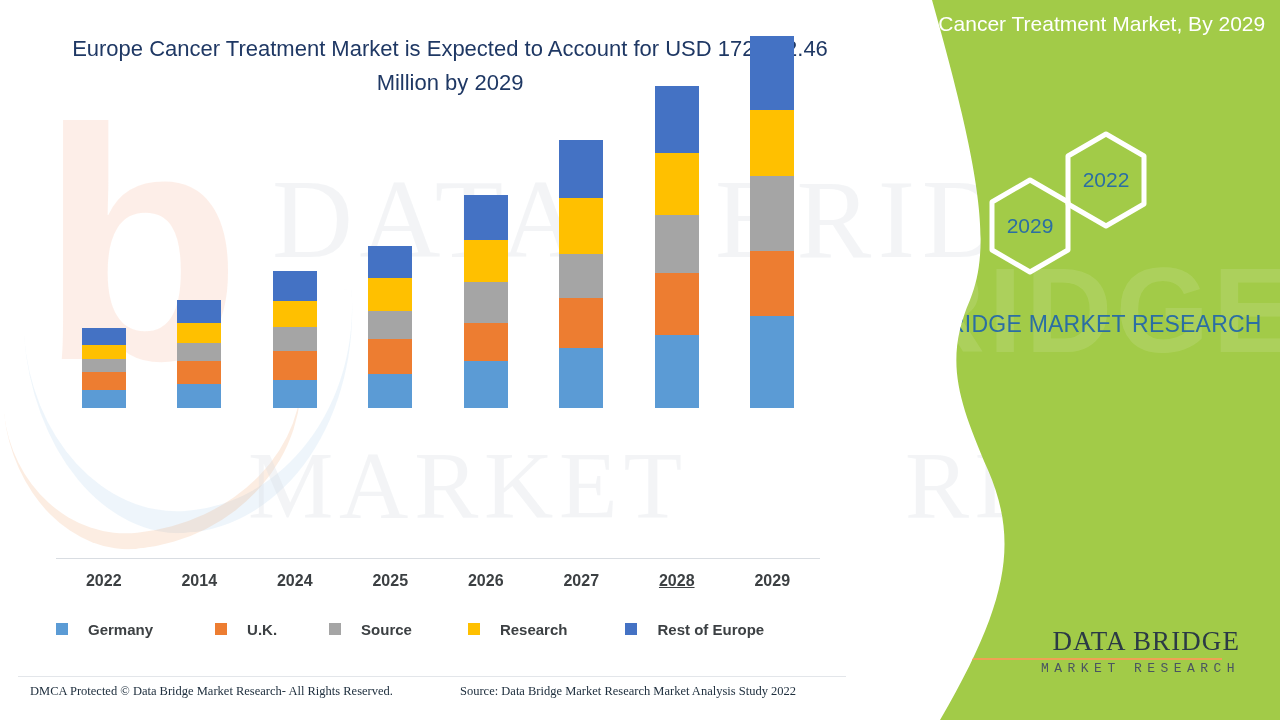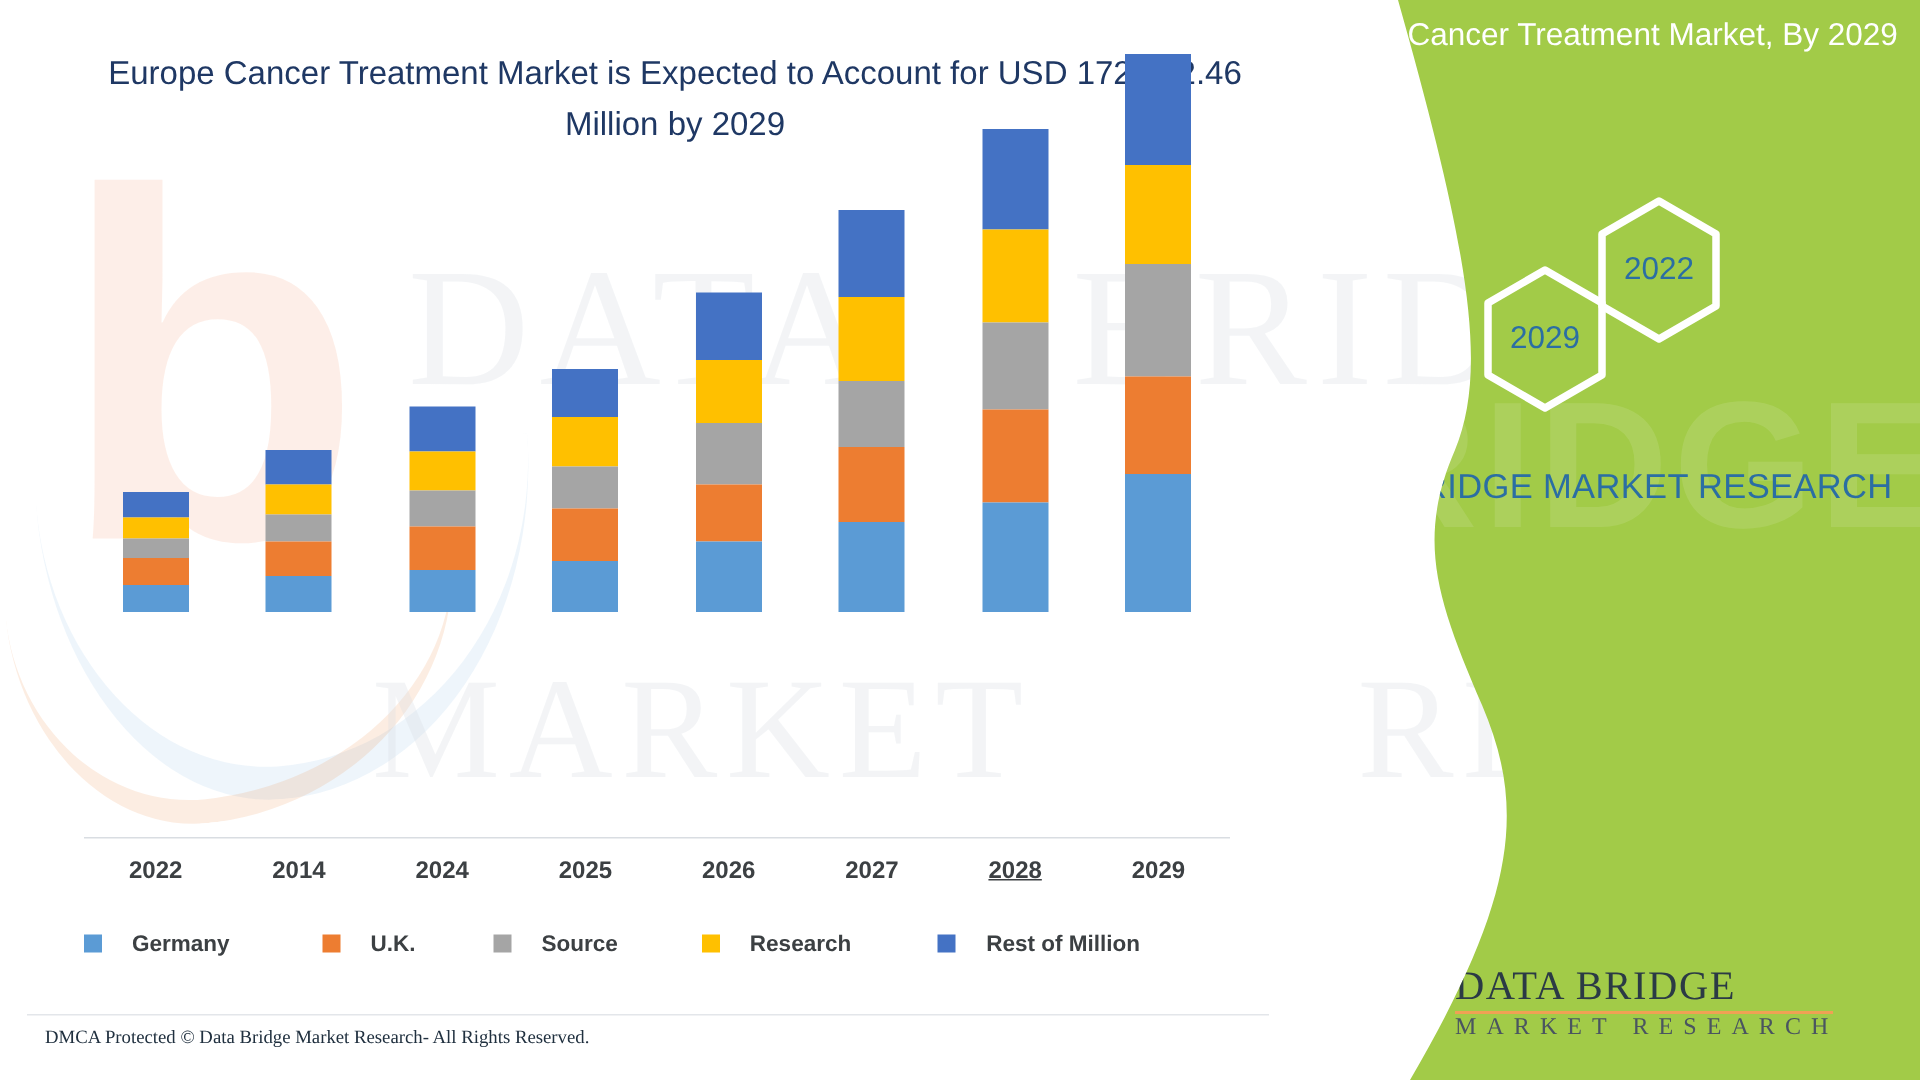--- a/index.html
+++ b/index.html
@@ -98,28 +98,28 @@
   #hex-2022{left:94px;top:0px;}
   #hex-2029{left:18px;top:46px;}
   #dbmr-text{
     position:absolute;left:20px;top:308px;width:410px;text-align:center;
     color:#2b6ea3;font-size:23px;line-height:32px;font-weight:400;letter-spacing:.01em;
   }
 
   
   #logo{position:absolute;left:46px;top:622px;width:360px;height:72px;}
   #logo-mark{position:absolute;left:0;top:2px;width:72px;height:66px;}
-  #logo-words{position:absolute;left:84px;top:20px;width:270px;}
+  #logo-words{position:absolute;left:84px;top:4px;width:270px;text-align:right;}
   #logo-main{
     font-family:"Liberation Serif", serif;font-size:27px;letter-spacing:.04em;
     color:#2b3a45;line-height:30px;
   }
   #logo-rule{height:2px;background:#f0a154;width:252px;margin:2px 0 2px 0;}
   #logo-sub{
-    font-family:Liberation Serif, serif;font-size:16px;letter-spacing:.42em;
+    font-family:Liberation Mono, monospace;font-size:13px;letter-spacing:.42em;
     color:#4a5560;line-height:14px;
   }
 </style>
 </head>
 <body>
 
 <div id="stage">
 
   <div class="wm-b">b</div>
   <div class="wm-swoosh2"></div>
@@ -212,26 +212,27 @@
       <div class="lg" style="margin-right: 56px;">
         <span class="lg-sw" style="background: rgb(165, 165, 165);"></span>
         <span class="lg-tx">Source</span>
       </div>
       <div class="lg" style="margin-right: 58px;">
         <span class="lg-sw" style="background: rgb(255, 192, 0);"></span>
         <span class="lg-tx">Research</span>
       </div>
       <div class="lg" style="margin-right: 0px;">
         <span class="lg-sw" style="background: rgb(68, 114, 196);"></span>
-        <span class="lg-tx">Rest of Million</span>
+        <span class="lg-tx">Rest of Europe</span>
       </div>
     </div>
 
   <div id="footer-rule"></div>
   <div class="foot" id="foot-dmca">DMCA Protected © Data Bridge Market Research- All Rights Reserved.</div>
+  <div class="foot" id="foot-source">Source: Data Bridge Market Research Market Analysis Study 2022</div>
 
   <div id="green">
 
     <div id="green-wm">BRIDGE</div>
 
     <div id="green-title">Europe Cancer Treatment Market, By 2029</div>
 
     <div id="hexes">
       <div class="hex" id="hex-2022">
         <svg viewBox="0 0 88 100">

